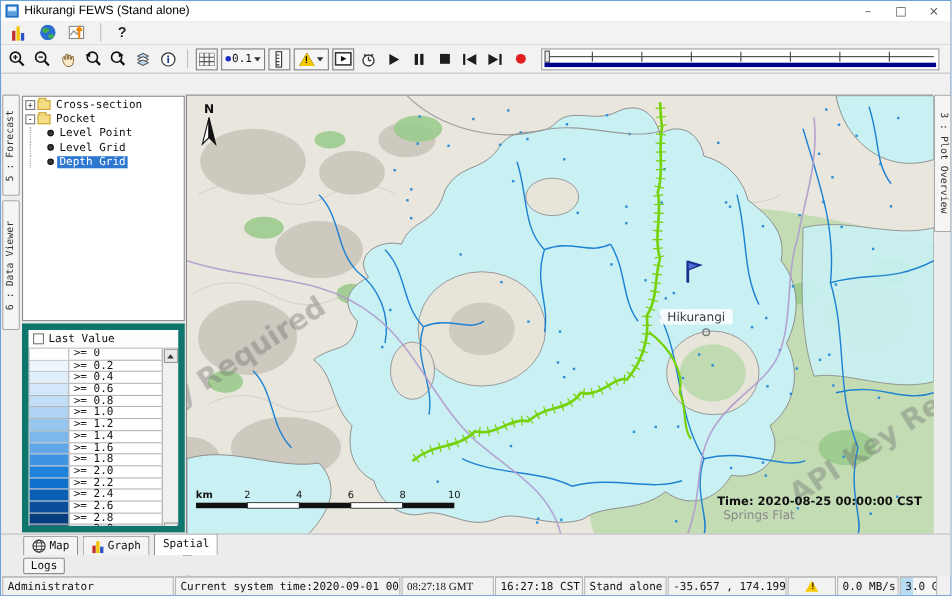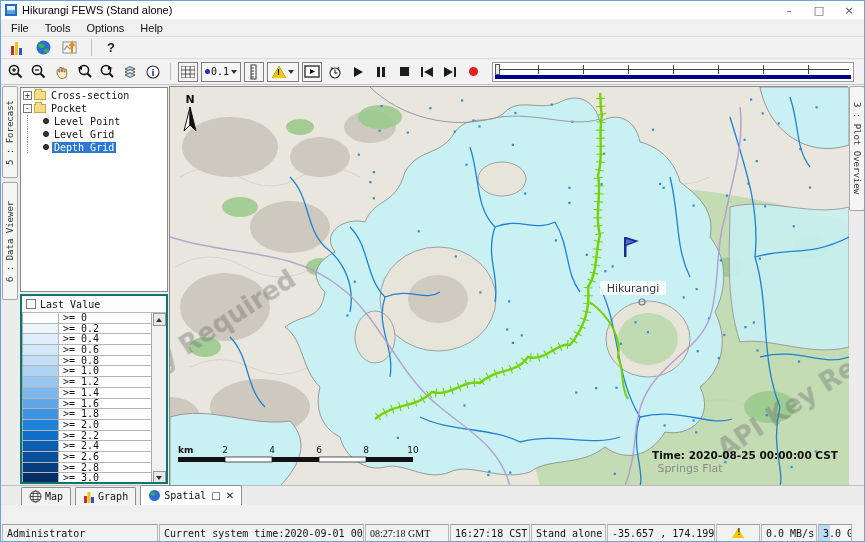--- a/index.html
+++ b/index.html
@@ -55,38 +55,38 @@
   .tree-panel{position:absolute;left:1px;top:1px;width:148px;height:205px;background:#fff;border:1px solid #8a8a8a;overflow:hidden;
     font-family:"DejaVu Sans Mono",monospace;font-size:10px;}
   .tree-row{display:flex;align-items:center;height:12px;margin-top:1px;white-space:nowrap;}
   .expander{width:9px;height:9px;border:1px solid #777;background:#fff;font-size:8px;line-height:7px;text-align:center;margin:0 2px;flex:0 0 9px;font-family:"DejaVu Sans Mono",monospace;}
   .folder{width:12px;height:9px;background:#f4dd84;border:1px solid #caa93c;position:relative;margin-right:3px;flex:0 0 12px;}
   .folder::before{content:"";position:absolute;top:-3px;left:0;width:5px;height:2px;background:#f4dd84;border:1px solid #caa93c;border-bottom:none;}
   .bullet{width:6px;height:6px;border-radius:50%;background:#3a3a3a;border:1px solid #111;margin:0 3px 0 2px;flex:0 0 6px;}
   .tree-label{padding:0 2px;}
   .tree-label.selected{background:#2e77d0;color:#fff;}
   .tree-indent{width:14px;flex:0 0 14px;border-left:1px dotted #999;height:12px;margin-left:6px;}
-  .legend-panel{position:absolute;left:1px;top:208px;width:148px;height:190px;background:#fff;border:2px solid #0f766e;
+  .legend-panel{position:absolute;left:1px;top:208px;width:148px;height:190px;background:#fff;border:6px solid #0f766e;
     font-family:"DejaVu Sans Mono",monospace;font-size:10px;overflow:hidden;}
   .legend-head{height:17px;display:flex;align-items:center;border-bottom:1px solid #bbb;padding-left:4px;background:#fdfdfd;}
   .checkbox{width:10px;height:10px;border:1px solid #7a7a7a;background:#fff;margin-right:4px;}
   .legend-body{position:relative;height:171px;overflow:hidden;}
   .legend-rows{margin-right:15px;border-left:1px solid #aaa;}
   .legend-row{display:flex;height:10.7px;border-bottom:1px solid #b5b5b5;}
   .legend-swatch{width:36px;border-right:1px solid #b5b5b5;}
   .legend-label{flex:1;padding-left:4px;line-height:10px;}
   .legend-scroll{position:absolute;right:0;top:0;width:15px;height:100%;background:#f0f0f0;border-left:1px solid #aaa;display:flex;flex-direction:column;justify-content:space-between;align-items:center;}
   .scroll-btn{width:13px;height:13px;border:1px solid #999;background:#e8e8e8;display:flex;align-items:center;justify-content:center;}
   .arr-up{width:0;height:0;border-left:3px solid transparent;border-right:3px solid transparent;border-bottom:4px solid #333;}
   .arr-dn{width:0;height:0;border-left:3px solid transparent;border-right:3px solid transparent;border-top:4px solid #333;}
   .map-wrap{position:absolute;left:168px;top:0;width:679px;height:399px;border:1px solid #888;background:#e9e6de;}
   
   .tabbar{position:absolute;top:484px;left:0;width:865px;height:20px;background:#ececec;display:flex;align-items:flex-end;padding-left:20px;gap:4px;border-top:1px solid #bdbdbd;}
   .btab{display:flex;align-items:center;gap:3px;height:18px;padding:0 7px;border:1px solid #8f8f8f;border-bottom:none;background:#f3f3f3;border-radius:2px 2px 0 0;font-size:10px;font-family:"DejaVu Sans Mono",monospace;}
-  .btab.active{background:#fff;height:20px;}
+  .btab.active{background:#fff;height:20px;flex-direction:column;}
   .tab-ctl{font-family:"DejaVu Sans",sans-serif;font-size:10px;color:#222;margin-left:2px;font-weight:bold;}
   .logsrow{position:absolute;top:504px;left:0;width:865px;height:18px;background:#ececec;display:flex;align-items:center;padding-left:20px;}
   .logs-btn{height:15px;padding:0 6px;border:1px solid #8f8f8f;background:#f5f5f5;font-size:10px;font-family:"DejaVu Sans Mono",monospace;display:flex;align-items:center;border-radius:2px;}
   
   .statusbar{position:absolute;top:522px;left:0;width:851px;height:20px;background:#f0f0f0;display:flex;font-family:"DejaVu Sans Mono",monospace;font-size:10px;}
   .scell{border:1px solid #b8b8b8;border-top-color:#9c9c9c;margin:1px 0 1px 1px;display:flex;align-items:center;padding:0 4px;white-space:nowrap;overflow:hidden;background:#f2f2f2;}
   .scell.mem{background:linear-gradient(90deg,#b9dcf5 0 35%,#f6f6f6 35%);}
   .mini-warn{width:0;height:0;border-left:6px solid transparent;border-right:6px solid transparent;border-bottom:10px solid #f6c800;position:relative;margin:0 auto;}
   .mini-warn::after{content:"!";position:absolute;left:-1.5px;top:0px;font-size:8px;font-weight:bold;color:#000;}
   svg text{font-family:"DejaVu Sans",sans-serif;}
@@ -99,26 +99,20 @@
   <div class="titlebar">
     <div class="app-icon"></div>
     <span class="title-text">Hikurangi FEWS  (Stand alone)</span>
     <div class="win-controls">
       <span class="win-btn">–</span>
       <span class="win-btn">□</span>
       <span class="win-btn">×</span>
     </div>
   </div>
 
-  <div class="menubar" id="menubar">
-      <span class="menu-item">File</span>
-      <span class="menu-item">Tools</span>
-      <span class="menu-item">Options</span>
-      <span class="menu-item">Help</span>
-    </div>
 
   <div class="toolbar1">
     <span class="tbtn">
       <span class="bars-icon">
           <i style="height:9px;background:#c03030;"></i>
           <i style="height:13px;background:#f4c400;"></i>
           <i style="height:7px;background:#2b52c0;"></i>
         </span>
     </span>
     <span class="tbtn">
@@ -698,20 +692,23 @@
       <svg width="13" height="13">
           <circle cx="6.5" cy="6.5" r="5.5" fill="#2a6fd0"></circle>
           <path d="M2,4.5 q2.5,-2.5 4,-1 q2.5,1 1,2.5 q-2.5,1.5 -4,0 z" fill="#3fae4a"></path>
         </svg>
       <span>Spatial</span>
       <span class="tab-ctl">□</span>
       <span class="tab-ctl">✕</span>
     </div>
   </div>
 
+  <div class="logsrow">
+    <span class="logs-btn">Logs</span>
+  </div>
 
   <div class="statusbar">
     <div class="scell" style="width:156px;">Administrator</div>
     <div class="scell" style="width:205px;">Current system time:2020-09-01 00:00 CST</div>
     <div class="scell" style="width:84px;font-family:Liberation Serif, serif;">08:27:18 GMT</div>
     <div class="scell" style="width:80px;">16:27:18 CST</div>
     <div class="scell" style="width:75px;">Stand alone</div>
     <div class="scell" style="width:108px;">-35.657 , 174.199</div>
     <div class="scell" style="width:44px;justify-content:center;">
       <span class="mini-warn"></span>

